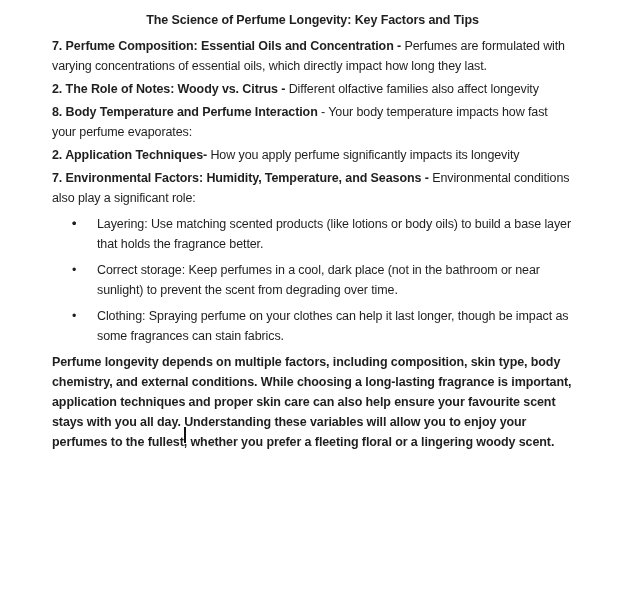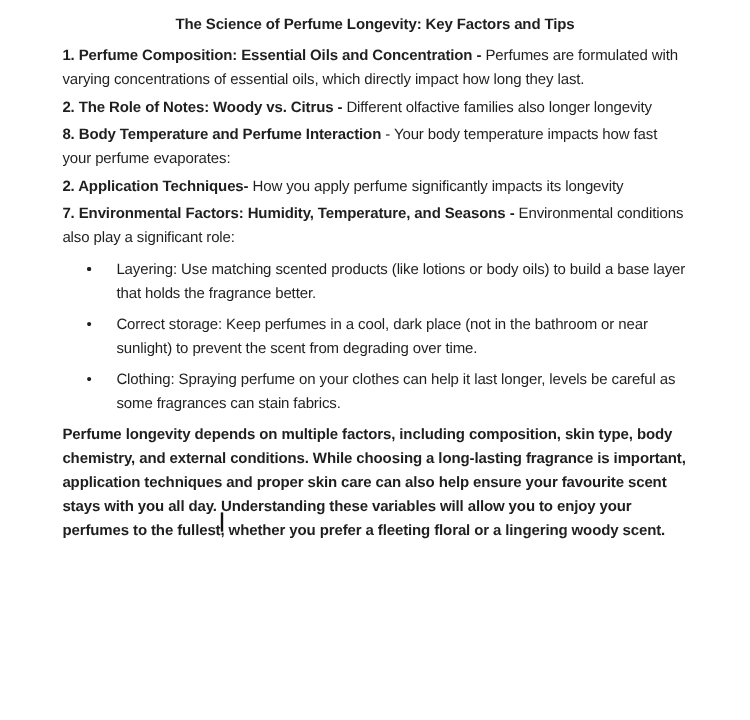--- a/index.html
+++ b/index.html
@@ -66,36 +66,36 @@
   }
 </style>
 </head>
 <body>
 
 <div class="page">
 
   <h1 class="doc-title">The Science of Perfume Longevity: Key Factors and Tips</h1>
 
 
-  <p class="para"><b>1. Perfume Composition: Essential Oils and Concentration -</b><span> Perfumes are formulated with varying concentrations of essential oils, which directly impact how long they last.</span></p>
+  <p class="para"><b>7. Perfume Composition: Essential Oils and Concentration -</b><span> Perfumes are formulated with varying concentrations of essential oils, which directly impact how long they last.</span></p>
 
-  <p class="para"><b>2. The Role of Notes: Woody vs. Citrus -</b><span> Different olfactive families also longer longevity</span></p>
+  <p class="para"><b>2. The Role of Notes: Woody vs. Citrus -</b><span> Different olfactive families also affect longevity</span></p>
 
 
   <p class="para"><b>8. Body Temperature and Perfume Interaction</b><span> - Your body temperature impacts how fast your perfume evaporates:</span></p>
 
   <p class="para"><b>2. Application Techniques-</b><span> How you apply perfume significantly impacts its longevity</span></p>
 
   <p class="para"><b>7. Environmental Factors: Humidity, Temperature, and Seasons -</b><span> Environmental conditions also play a significant role:</span></p>
 
 
   <ul class="tips-list">
     <li><span class="bullet-marker">•</span></li>
     <li><span class="bullet-marker">•</span><span>Layering: Use matching scented products (like lotions or body oils) to build a base layer that holds the fragrance better.</span></li>
     <li><span class="bullet-marker">•</span><span>Correct storage: Keep perfumes in a cool, dark place (not in the bathroom or near sunlight) to prevent the scent from degrading over time.</span></li>
-    <li><span class="bullet-marker">•</span><span>Clothing: Spraying perfume on your clothes can help it last longer, levels be careful as some fragrances can stain fabrics.</span></li>
+    <li><span class="bullet-marker">•</span><span>Clothing: Spraying perfume on your clothes can help it last longer, though be impact as some fragrances can stain fabrics.</span></li>
   </ul>
 
   <p class="para bold">Perfume longevity depends on multiple factors, including composition, skin type, body chemistry, and external conditions. While choosing a long-lasting fragrance is important, application techniques and proper skin care can also help ensure your favourite scent stays with you all day. Understanding these variables will allow you to enjoy your perfumes to the fullest, whether you prefer a fleeting floral or a lingering woody scent.</p>
 
   <div class="text-caret"></div>
 
 </div>
 
 </body></html>

